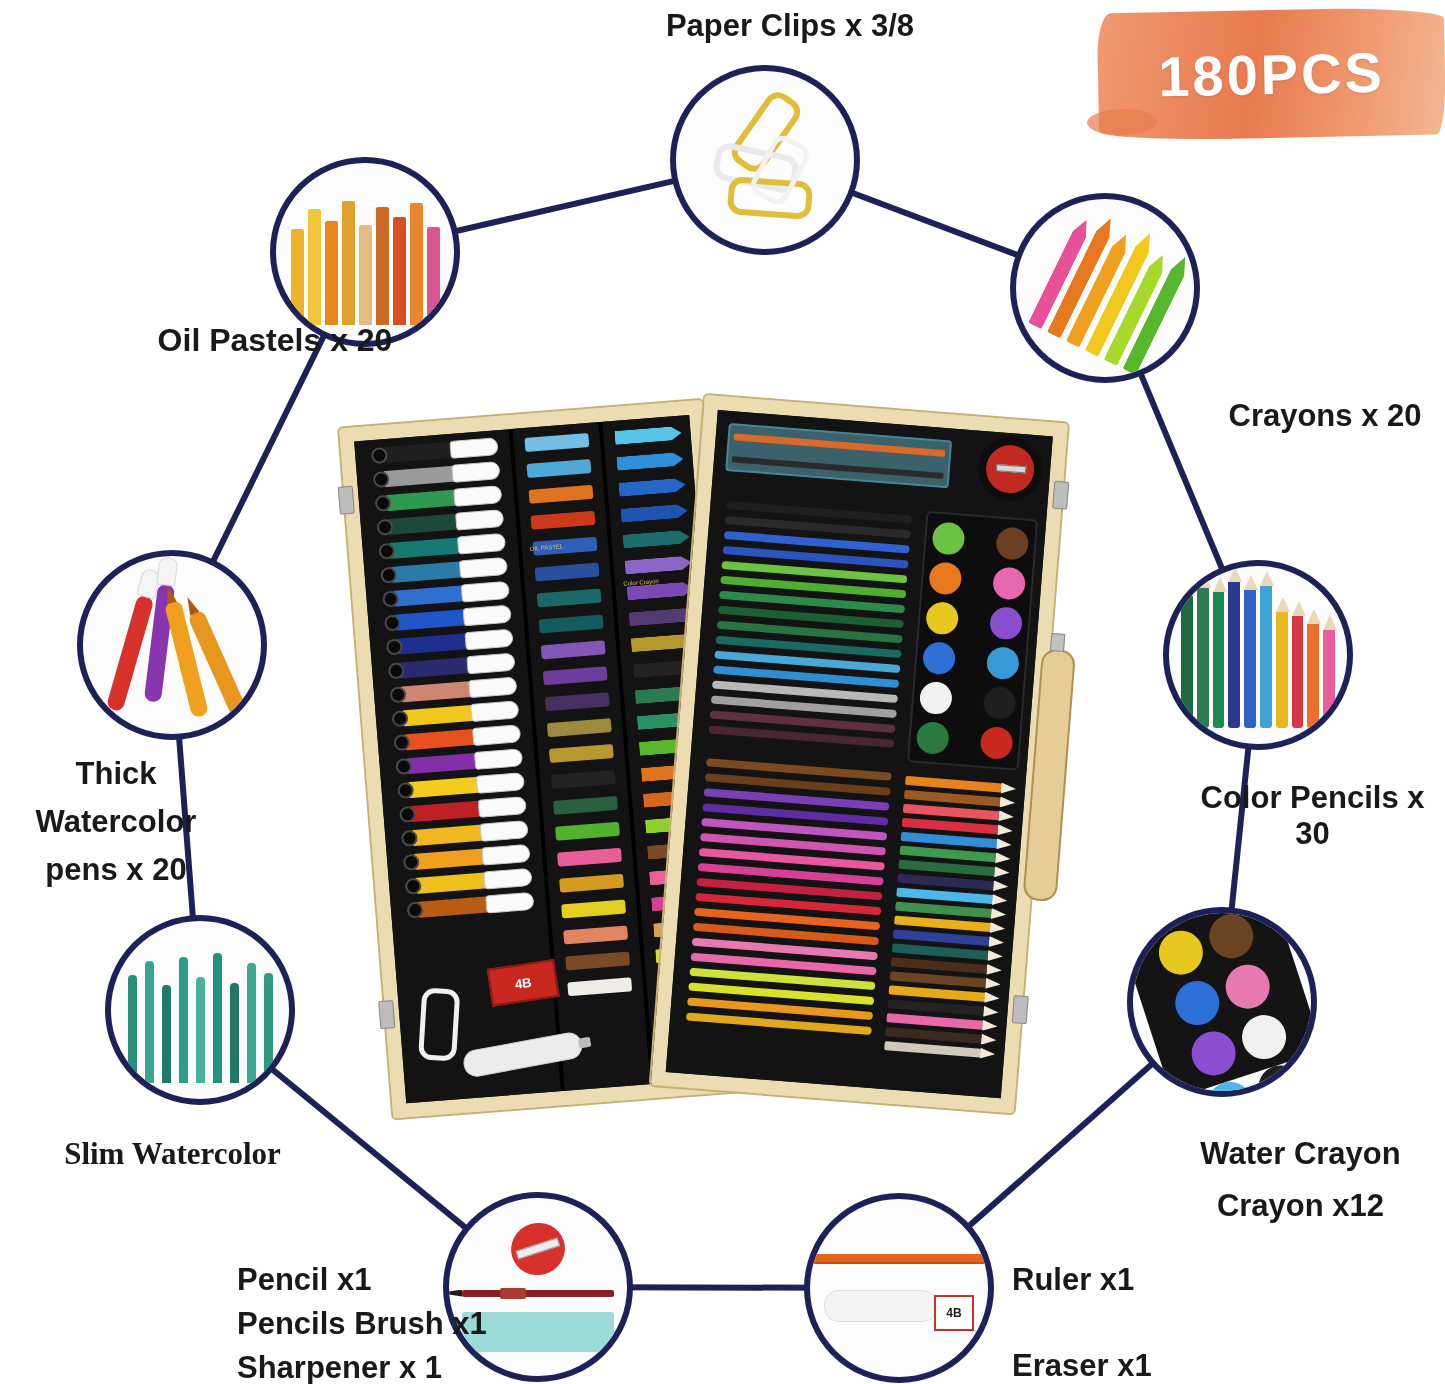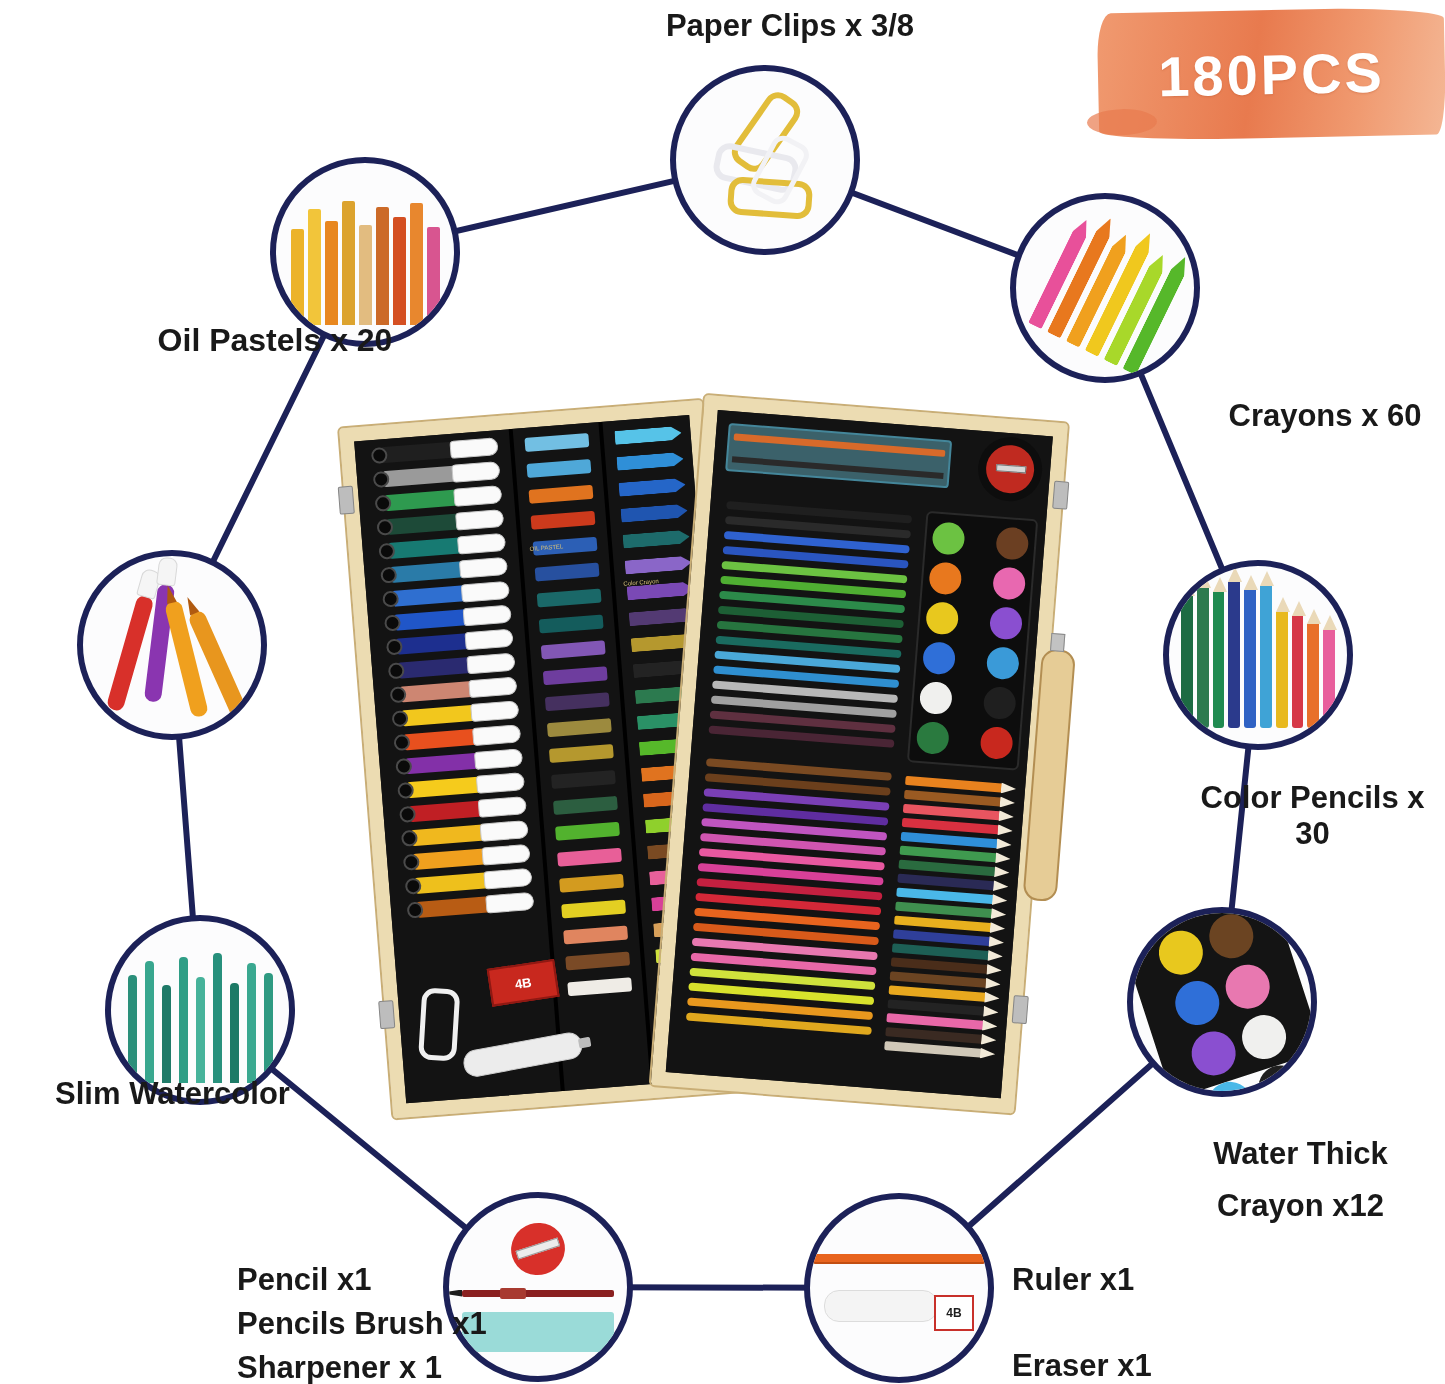--- a/index.html
+++ b/index.html
@@ -435,27 +435,31 @@
   <div class="co co-pencil" style="left:804px;top:1193px;">
     <div class="co-inner">
       <div class="m-pencil"></div>
       <div class="m-eraser"></div>
       <div class="m-4b">4B</div>
     </div>
   </div>
 
   <div class="lbl center" style="left:640px;top:8px;width:300px;">Paper Clips x 3/8</div>
   <div class="lbl center" style="left:70px;top:322px;width:410px;font-size:32px;">Oil Pastels x 20</div>
-  <div class="lbl center" style="left:1205px;top:398px;width:240px;">Crayons x 60</div>
+  <div class="lbl center" style="left:1205px;top:398px;width:240px;">Crayons x 20</div>
+  <div class="lbl center" style="left:0px;top:750px;width:232px;line-height:48px;">
+    <div>Thick Watercolor</div>
+    <div>pens x 20</div>
+  </div>
   <div class="lbl center" style="left:1180px;top:780px;width:265px;">Color Pencils x 30</div>
-  <div class="lbl center" style="left:40px;top:1068px;width:265px;line-height:52px;">
+  <div class="lbl center" style="left:40px;top:1128px;width:265px;line-height:52px;font-family:Liberation Serif, serif;">
     <div>Slim Watercolor</div>
   </div>
   <div class="lbl center" style="left:1178px;top:1128px;width:245px;line-height:52px;">
-    <div>Water Thick</div>
+    <div>Water Crayon</div>
     <div>Crayon x12</div>
   </div>
   <div class="lbl" style="left:237px;top:1258px;line-height:44px;">
     <div>Pencil x1</div>
     <div>Pencils Brush x1</div>
     <div>Sharpener x 1</div>
   </div>
   <div class="lbl" style="left:1012px;top:1262px;">Ruler x1</div>
   <div class="lbl" style="left:1012px;top:1348px;">Eraser x1</div>
 

